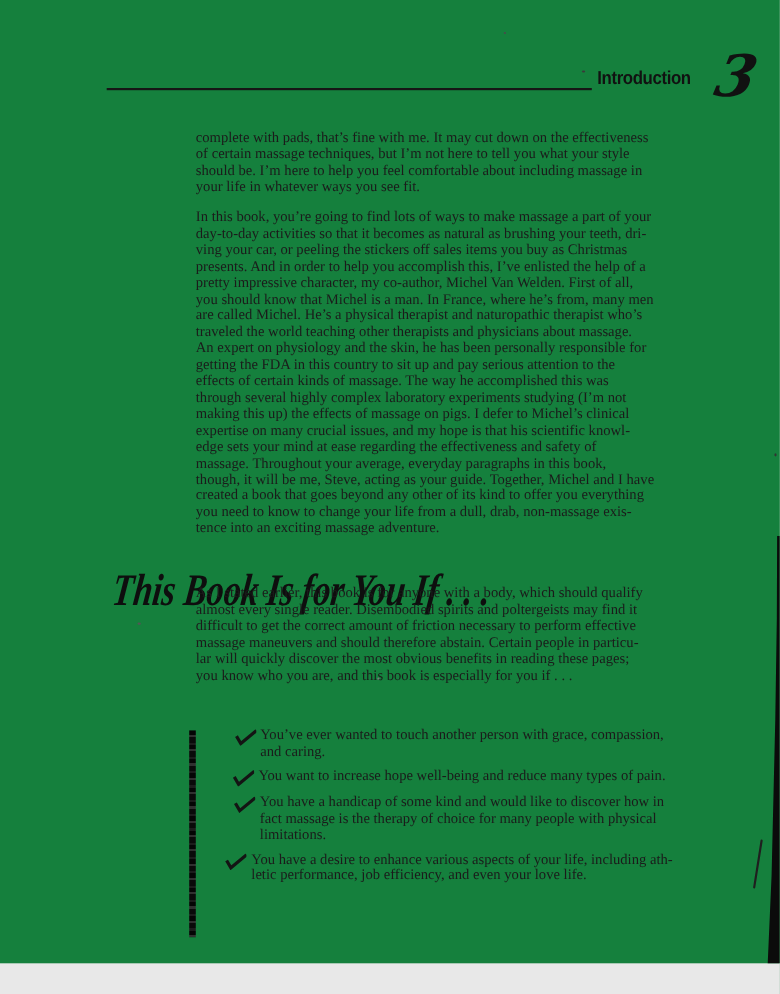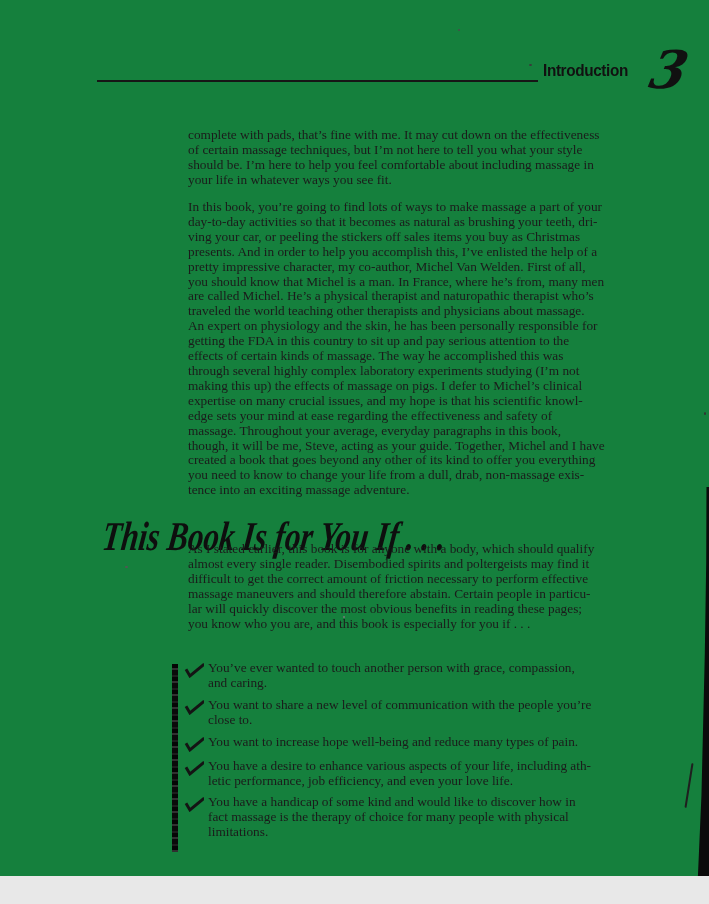--- a/index.html
+++ b/index.html
@@ -16,21 +16,21 @@
     letter-spacing:-0.4px;transform:scaleX(.9);transform-origin:left center;
     color:#111;
   }
   .page-num{
     position:absolute;left:651px;top:44px;
     font-family:"DejaVu Serif",serif;font-style:italic;font-weight:700;
     font-size:52px;line-height:52px;transform:skewX(-12deg);color:#111;
   }
   
   .body{
-    position:absolute;left:172px;margin:16px;
+    position:absolute;left:172px;margin:6px;
     font-size:13.3px;line-height:14.9px;white-space:pre;
     color:#1b1b1b;
   }
   .p1{top:112px;}
   .p2{top:184px;font-family:Liberation Serif, serif;}
   .p3{top:526px;}
   
   .chapter-heading{
     position:absolute;left:100px;top:514px;margin:0;
     font-family:"Liberation Serif",serif;font-style:italic;font-weight:700;
@@ -38,21 +38,21 @@
     transform:skewX(-7deg) scaleX(.76);transform-origin:left bottom;
     white-space:pre;
   }
   
   .checklist{position:absolute;left:172px;top:661px;width:460px;}
   .list-bar{
     position:absolute;left:0;top:3px;width:6px;height:188px;
     background:repeating-linear-gradient(180deg,#050505 0 4px,#303030 4px 6px,#0a0a0a 6px 11px,#1c1c1c 11px 13px);
   }
   .checklist ul{list-style:none;margin:0;padding:0 0 0 12px;}
-  .checklist li{display:flex;align-items:flex-start;margin:0 0 7px 0;}
+  .checklist li{display:flex;align-items:flex-start;margin:0 0 7px 0;justify-content:center;}
   .check{flex:0 0 auto;width:20px;height:15px;margin:2px 4px 0 0;}
   .check svg{display:block;}
   .li-text{
     font-size:13.3px;line-height:14.9px;white-space:pre;color:#1b1b1b;
   }
   
   .scan-edge{
     position:absolute;left:695px;top:487px;width:14px;height:417px;background:#0b0b0b;
     clip-path:polygon(82% 0, 100% 0, 100% 100%, 12% 100%, 46% 74%, 70% 40%, 80% 18%);
   }
@@ -122,49 +122,40 @@
         </span>
         <span class="li-text">You’ve ever wanted to touch another person with grace, compassion,
 and caring.</span>
       </li>
       <li>
         <span class="check">
           <svg width="20" height="15" viewBox="0 0 22 16">
               <path d="M3 8 L6.5 14 L21 2" fill="none" stroke="#141414" stroke-width="3.2" stroke-linecap="square"></path>
             </svg>
         </span>
-        <span class="li-text">You want to share a new level of communication with the people you’re
-close to.</span>
-      </li>
-      <li>
-        <span class="check">
-          <svg width="20" height="15" viewBox="0 0 22 16">
-              <path d="M3 8 L6.5 14 L21 2" fill="none" stroke="#141414" stroke-width="3.2" stroke-linecap="square"></path>
-            </svg>
-        </span>
         <span class="li-text">You want to increase hope well-being and reduce many types of pain.</span>
-      </li>
-      <li>
-        <span class="check">
-          <svg width="20" height="15" viewBox="0 0 22 16">
-              <path d="M3 8 L6.5 14 L21 2" fill="none" stroke="#141414" stroke-width="3.2" stroke-linecap="square"></path>
-            </svg>
-        </span>
-        <span class="li-text">You have a desire to enhance various aspects of your life, including ath-
-letic performance, job efficiency, and even your love life.</span>
       </li>
       <li>
         <span class="check">
           <svg width="20" height="15" viewBox="0 0 22 16">
               <path d="M3 8 L6.5 14 L21 2" fill="none" stroke="#141414" stroke-width="3.2" stroke-linecap="square"></path>
             </svg>
         </span>
         <span class="li-text">You have a handicap of some kind and would like to discover how in
 fact massage is the therapy of choice for many people with physical
 limitations.</span>
+      </li>
+      <li>
+        <span class="check">
+          <svg width="20" height="15" viewBox="0 0 22 16">
+              <path d="M3 8 L6.5 14 L21 2" fill="none" stroke="#141414" stroke-width="3.2" stroke-linecap="square"></path>
+            </svg>
+        </span>
+        <span class="li-text">You have a desire to enhance various aspects of your life, including ath-
+letic performance, job efficiency, and even your love life.</span>
       </li>
     </ul>
   </div>
 
   <div class="scan-edge"></div>
   <div class="curl-mark"></div>
   <div class="speck s1"></div>
   <div class="speck s2"></div>
   <div class="speck s3"></div>
   <div class="speck s4"></div>

